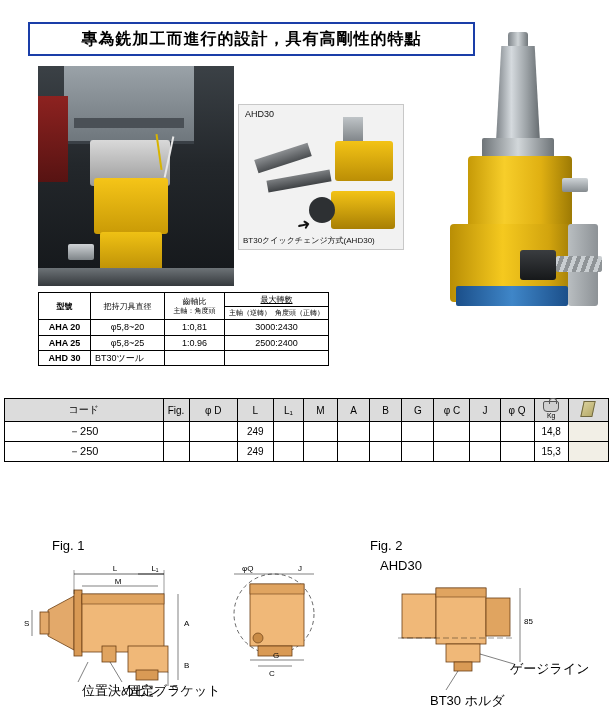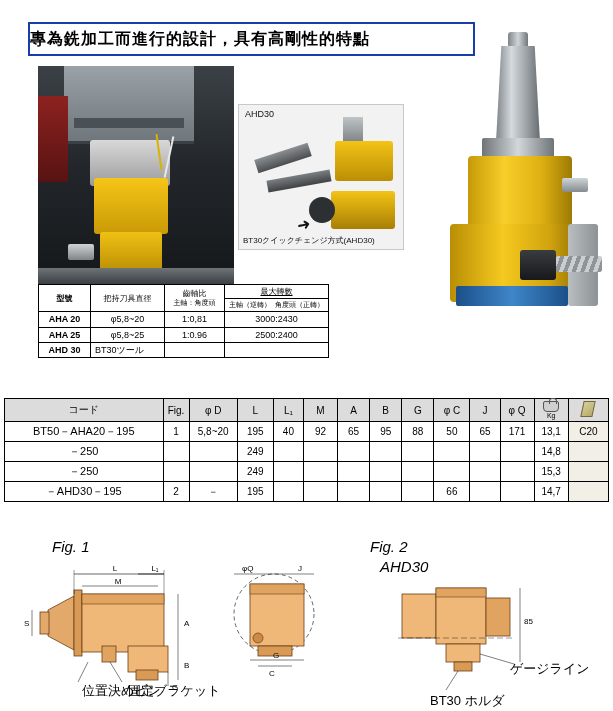--- a/index.html
+++ b/index.html
@@ -13,21 +13,21 @@
     overflow: hidden;
   }
 
   
   .banner {
     position: absolute;
     left: 28px; top: 22px;
     width: 447px; height: 34px;
     border: 2px solid #1a3ea8;
     background: #ffffff;
-    display: flex; align-items: center; 
+    display: flex; align-items: center; justify-content: center;
   }
   .banner-text {
     font-size: 16px;
     font-weight: bold;
     letter-spacing: 1px;
     color: #000;
     white-space: nowrap;
   }
 
   
@@ -197,21 +197,21 @@
   }
   .pr-pin {
     position:absolute; left: 152px; top: 150px; width: 26px; height: 14px;
     background: linear-gradient(180deg,#cfd4d7,#858b8f);
     border-radius: 2px;
   }
 
   
   .spec-table {
     position: absolute;
-    left: 38px; top: 284px;
+    left: 38px; top: 292px;
     border-collapse: collapse;
     font-size: 9px;
     padding-left: 12px;
   }
   .spec-table td, .spec-table th {
     border: 1px solid #000;
     padding: 2px 4px;
     text-align: center;
     font-weight: normal;
     line-height: 1.15;
@@ -262,21 +262,21 @@
     position: relative;
   }
   .kg-icon:before{
     content:""; position:absolute; left:5px; top:-4px; width:6px;height:5px;
     border:1px solid #555; border-bottom:none; border-radius:3px 3px 0 0;
   }
   .kg-label { font-size: 7px; display:block; }
 
   
   .fig-area { position: absolute; left: 0; top: 532px; width: 613px; height: 179px; }
-  .fig-label { position: absolute; font-size: 15px; font-style: italic; }
+  .fig-label { position: absolute; font-size: 13px; }
   .dwg-note { position: absolute; font-size: 13px; white-space: nowrap; }
   svg { display:block; }
 </style>
 </head>
 <body>
 
 <div class="banner">
   <span class="banner-text">專為銑加工而進行的設計，具有高剛性的特點</span>
 </div>
 
@@ -388,36 +388,20 @@
         <span class="kg-icon"></span>
         <span class="kg-label">Kg</span>
       </th>
       <th class="chip-head">
         <span class="chip"></span>
       </th>
     </tr>
   </thead>
   <tbody>
     <tr>
-      <td class="code-cell">BT50－AHA20－195</td>
-      <td>1</td>
-      <td>5,8~20</td>
-      <td>195</td>
-      <td>40</td>
-      <td>92</td>
-      <td>65</td>
-      <td>95</td>
-      <td>88</td>
-      <td>50</td>
-      <td>65</td>
-      <td>171</td>
-      <td>13,1</td>
-      <td class="cell-c20">C20</td>
-    </tr>
-    <tr>
       <td class="code-cell">－250</td>
       <td></td>
       <td></td>
       <td>249</td>
       <td></td>
       <td></td>
       <td></td>
       <td></td>
       <td></td>
       <td></td>
@@ -433,36 +417,20 @@
       <td>249</td>
       <td></td>
       <td></td>
       <td></td>
       <td></td>
       <td></td>
       <td></td>
       <td></td>
       <td></td>
       <td>15,3</td>
-      <td class="cell-c20"></td>
-    </tr>
-    <tr>
-      <td class="code-cell">－AHD30－195</td>
-      <td>2</td>
-      <td>－</td>
-      <td>195</td>
-      <td></td>
-      <td></td>
-      <td></td>
-      <td></td>
-      <td></td>
-      <td>66</td>
-      <td></td>
-      <td></td>
-      <td>14,7</td>
       <td class="cell-c20"></td>
     </tr>
   </tbody>
 </table>
 
 <div class="fig-area">
 
   <div class="fig-label" style="left:52px; top:6px;">Fig. 1</div>
 
   <div class="fig-label" style="left:370px; top:6px;">Fig. 2</div>

